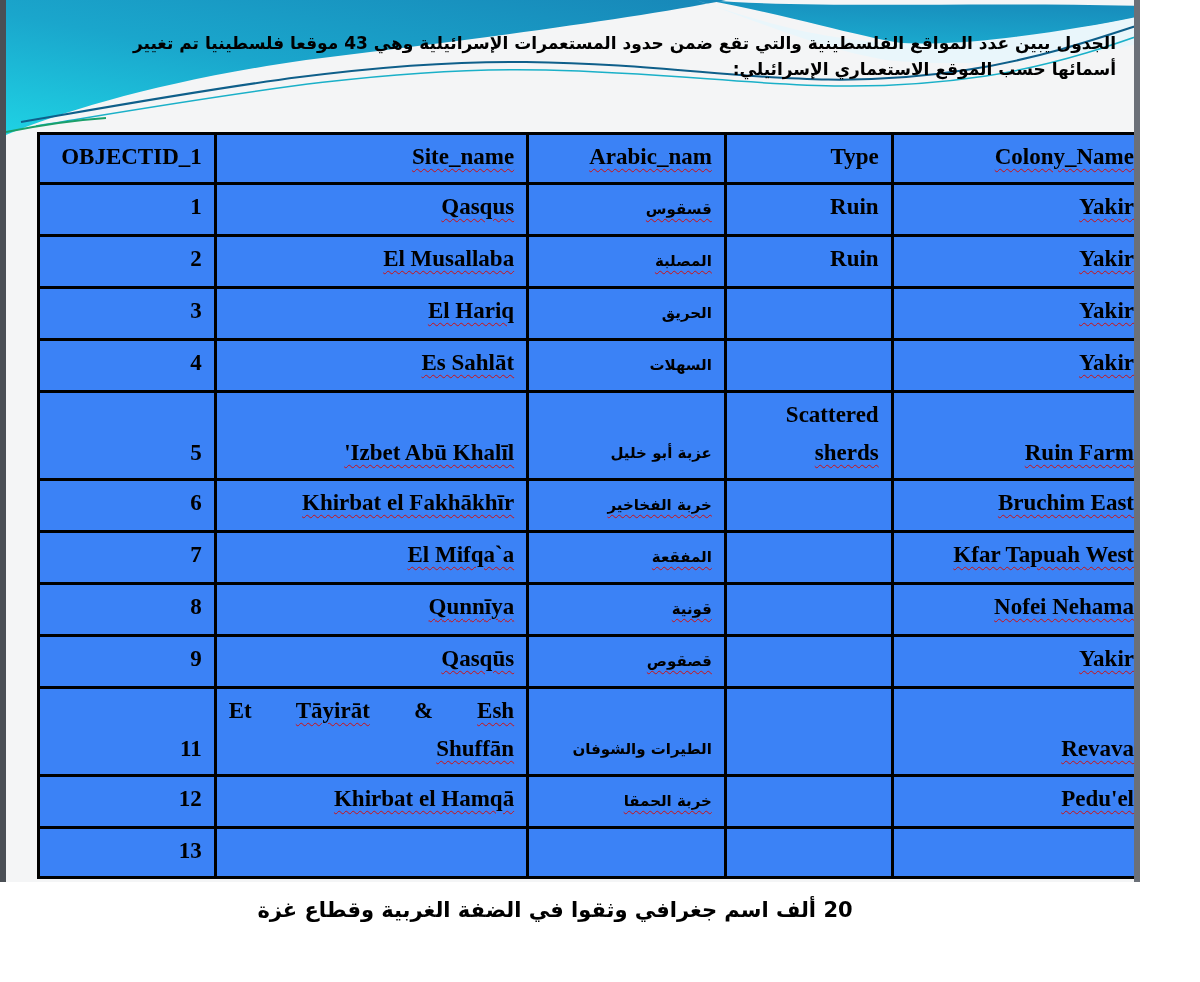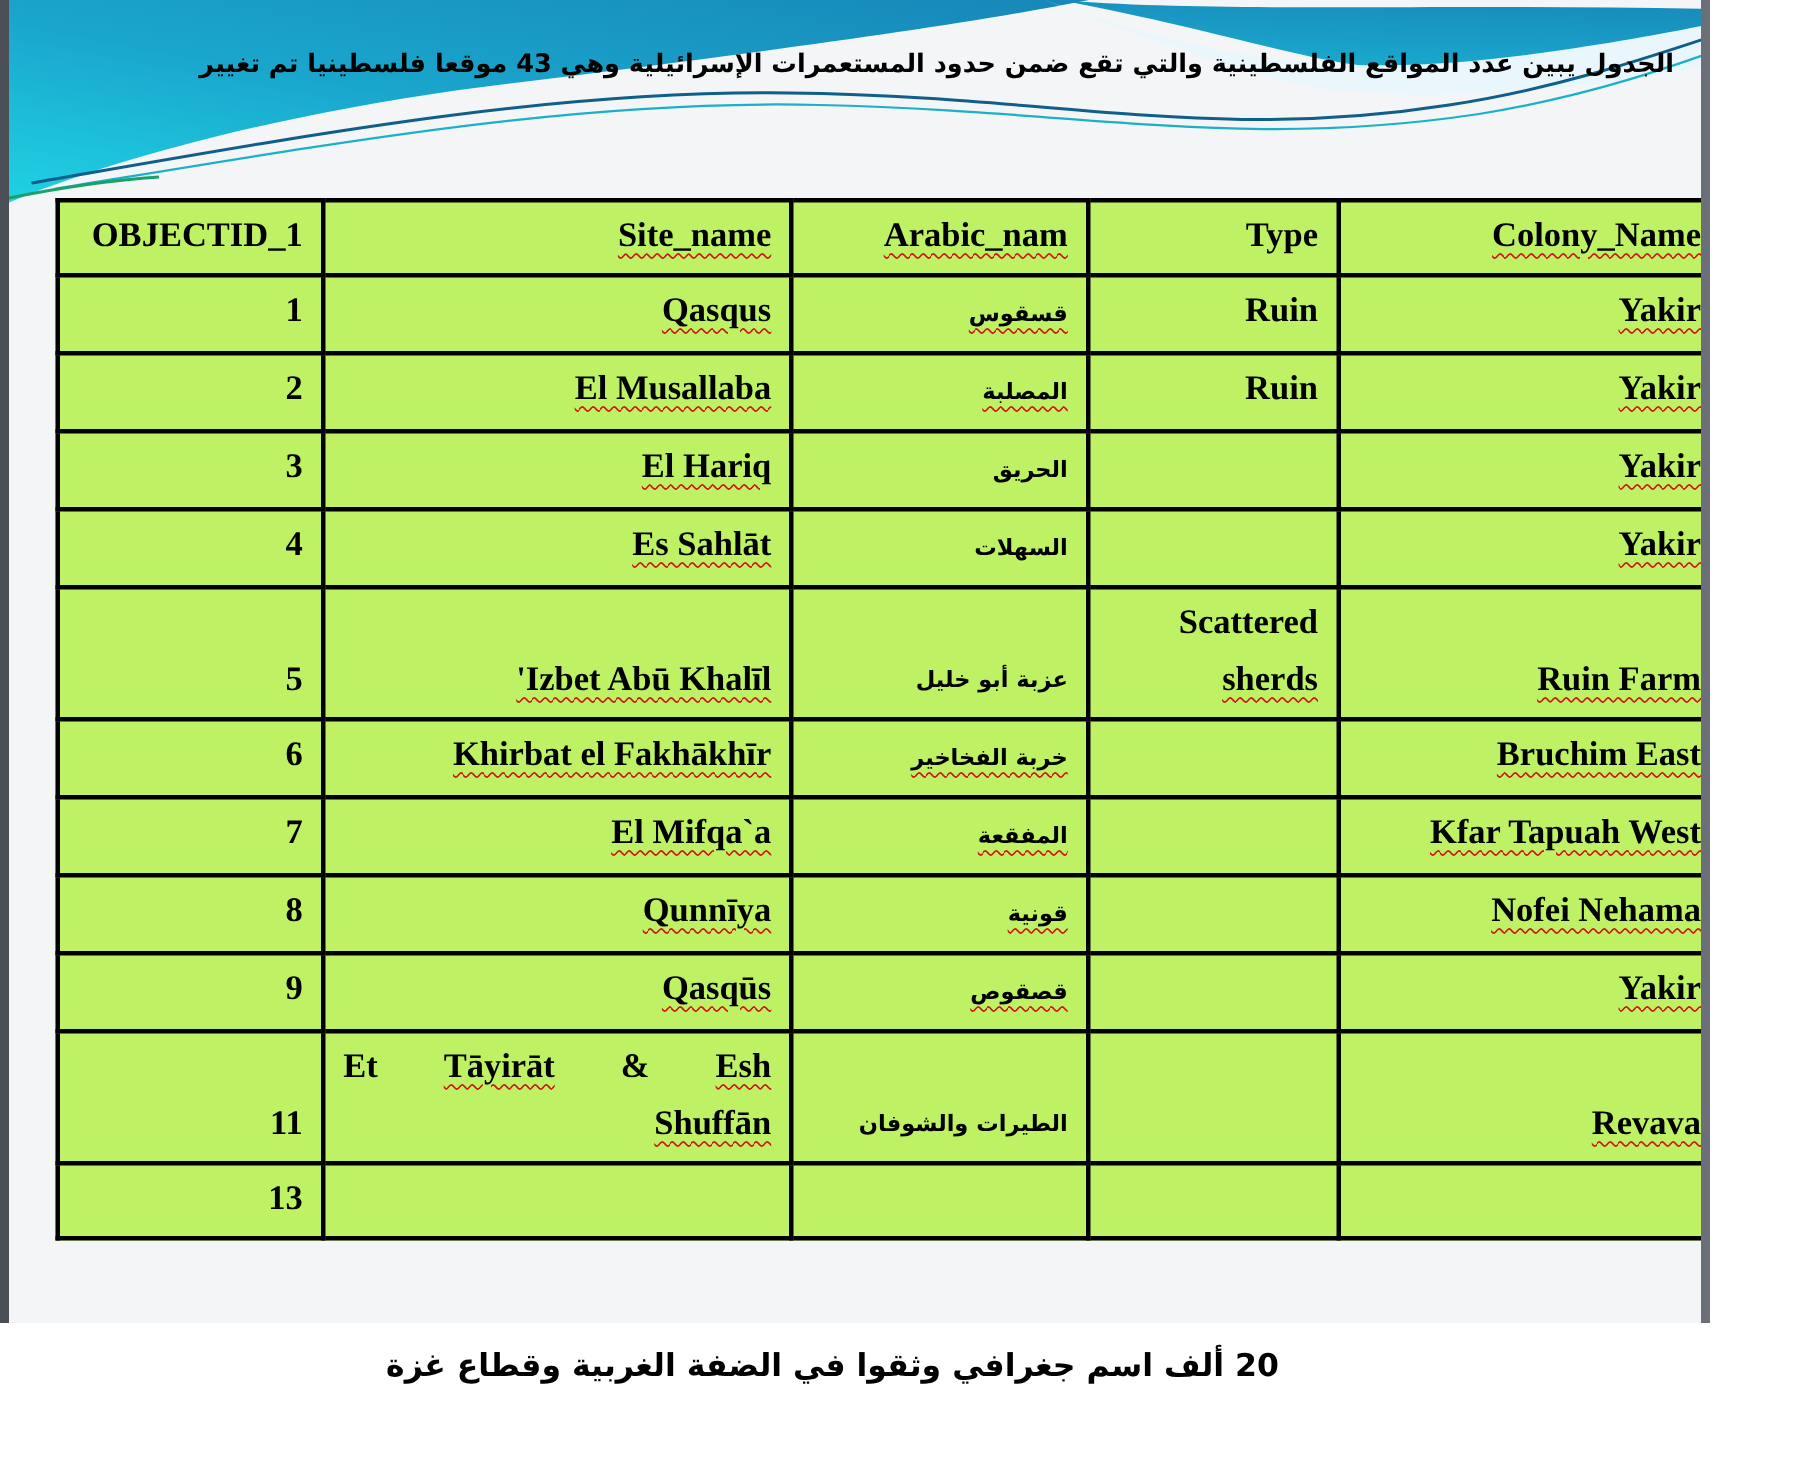--- a/index.html
+++ b/index.html
@@ -16,21 +16,21 @@
 
     .caption {
       position: absolute; left: 60px; top: 30px; width: 1050px;
       direction: rtl; text-align: justify;
       font-family: "DejaVu Sans", sans-serif; font-weight: bold; font-size: 17px;
       line-height: 26px; color: #000;
     }
 
     table.data {
       position: absolute; left: 31px; top: 132px; width: 1112px;
-      border-collapse: collapse; background: #bef264;
+      border-collapse: collapse; background: #3b82f6;
       font-family: "Liberation Serif", serif; font-weight: bold; font-size: 23px; color: #000;
     }
     table.data td, table.data th {
       border: 3px solid #000; text-align: right; vertical-align: top;
       padding: 3px 12px 6px 12px; line-height: 38px; font-weight: bold;
     }
     table.data th { height: 42px; }
     table.data td { height: 42px; }
     table.data tr.tall td { height: 83px; vertical-align: bottom; }
     table.data tr.tall td.multi { vertical-align: top; }
@@ -68,20 +68,21 @@
       <path d="M0,0 L720,0 C620,20 460,40 300,60 C160,80 60,110 0,135 Z" fill="url(#g1)"></path>
       <path d="M690,0 C780,30 860,55 1000,38 C1100,26 1170,8 1200,2 L1200,28 C1100,55 980,70 880,60 C820,50 760,25 690,0 Z" fill="#e9f6fb"></path>
       <path d="M15,122 C200,90 360,60 520,62 C700,64 800,95 960,70 C1060,55 1140,20 1200,4" stroke="#0e5f8a" stroke-width="2" fill="none"></path>
       <path d="M30,126 C220,95 380,66 540,70 C720,74 820,100 980,76 C1080,60 1150,28 1200,12" stroke="#1ab0c8" stroke-width="1.5" fill="none"></path>
       <path d="M0,132 C40,124 70,120 100,118" stroke="#1aa06a" stroke-width="2" fill="none"></path>
     </svg>
   </div>
 
   <div class="caption">
     <div>الجدول    يبين عدد المواقع الفلسطينية والتي تقع ضمن حدود المستعمرات الإسرائيلية وهي 43 موقعا فلسطينيا تم تغيير</div>
+    <div>أسمائها حسب الموقع الاستعماري الإسرائيلي:</div>
   </div>
 
   <table class="data">
     <colgroup>
         <col class="c1">
         <col class="c2">
         <col class="c3">
         <col class="c4">
         <col class="c5">
       </colgroup>
@@ -170,20 +171,27 @@
             <span>&amp;</span>
             <span class="squiggle">Esh</span>
           </div>
           <div><span class="squiggle">Shuffān</span></div>
         </td>
         <td><span class="arabic">الطيرات والشوفان</span></td>
         <td></td>
         <td><span class="squiggle">Revava</span></td>
       </tr>
       <tr>
+        <td>12</td>
+        <td><span class="squiggle">Khirbat el Hamqā</span></td>
+        <td><span class="arabic squiggle">خربة الحمقا</span></td>
+        <td></td>
+        <td><span class="squiggle">Pedu'el</span></td>
+      </tr>
+      <tr>
         <td>13</td>
         <td></td>
         <td></td>
         <td></td>
         <td></td>
       </tr>
 
     </tbody>
   </table>
 </div>

